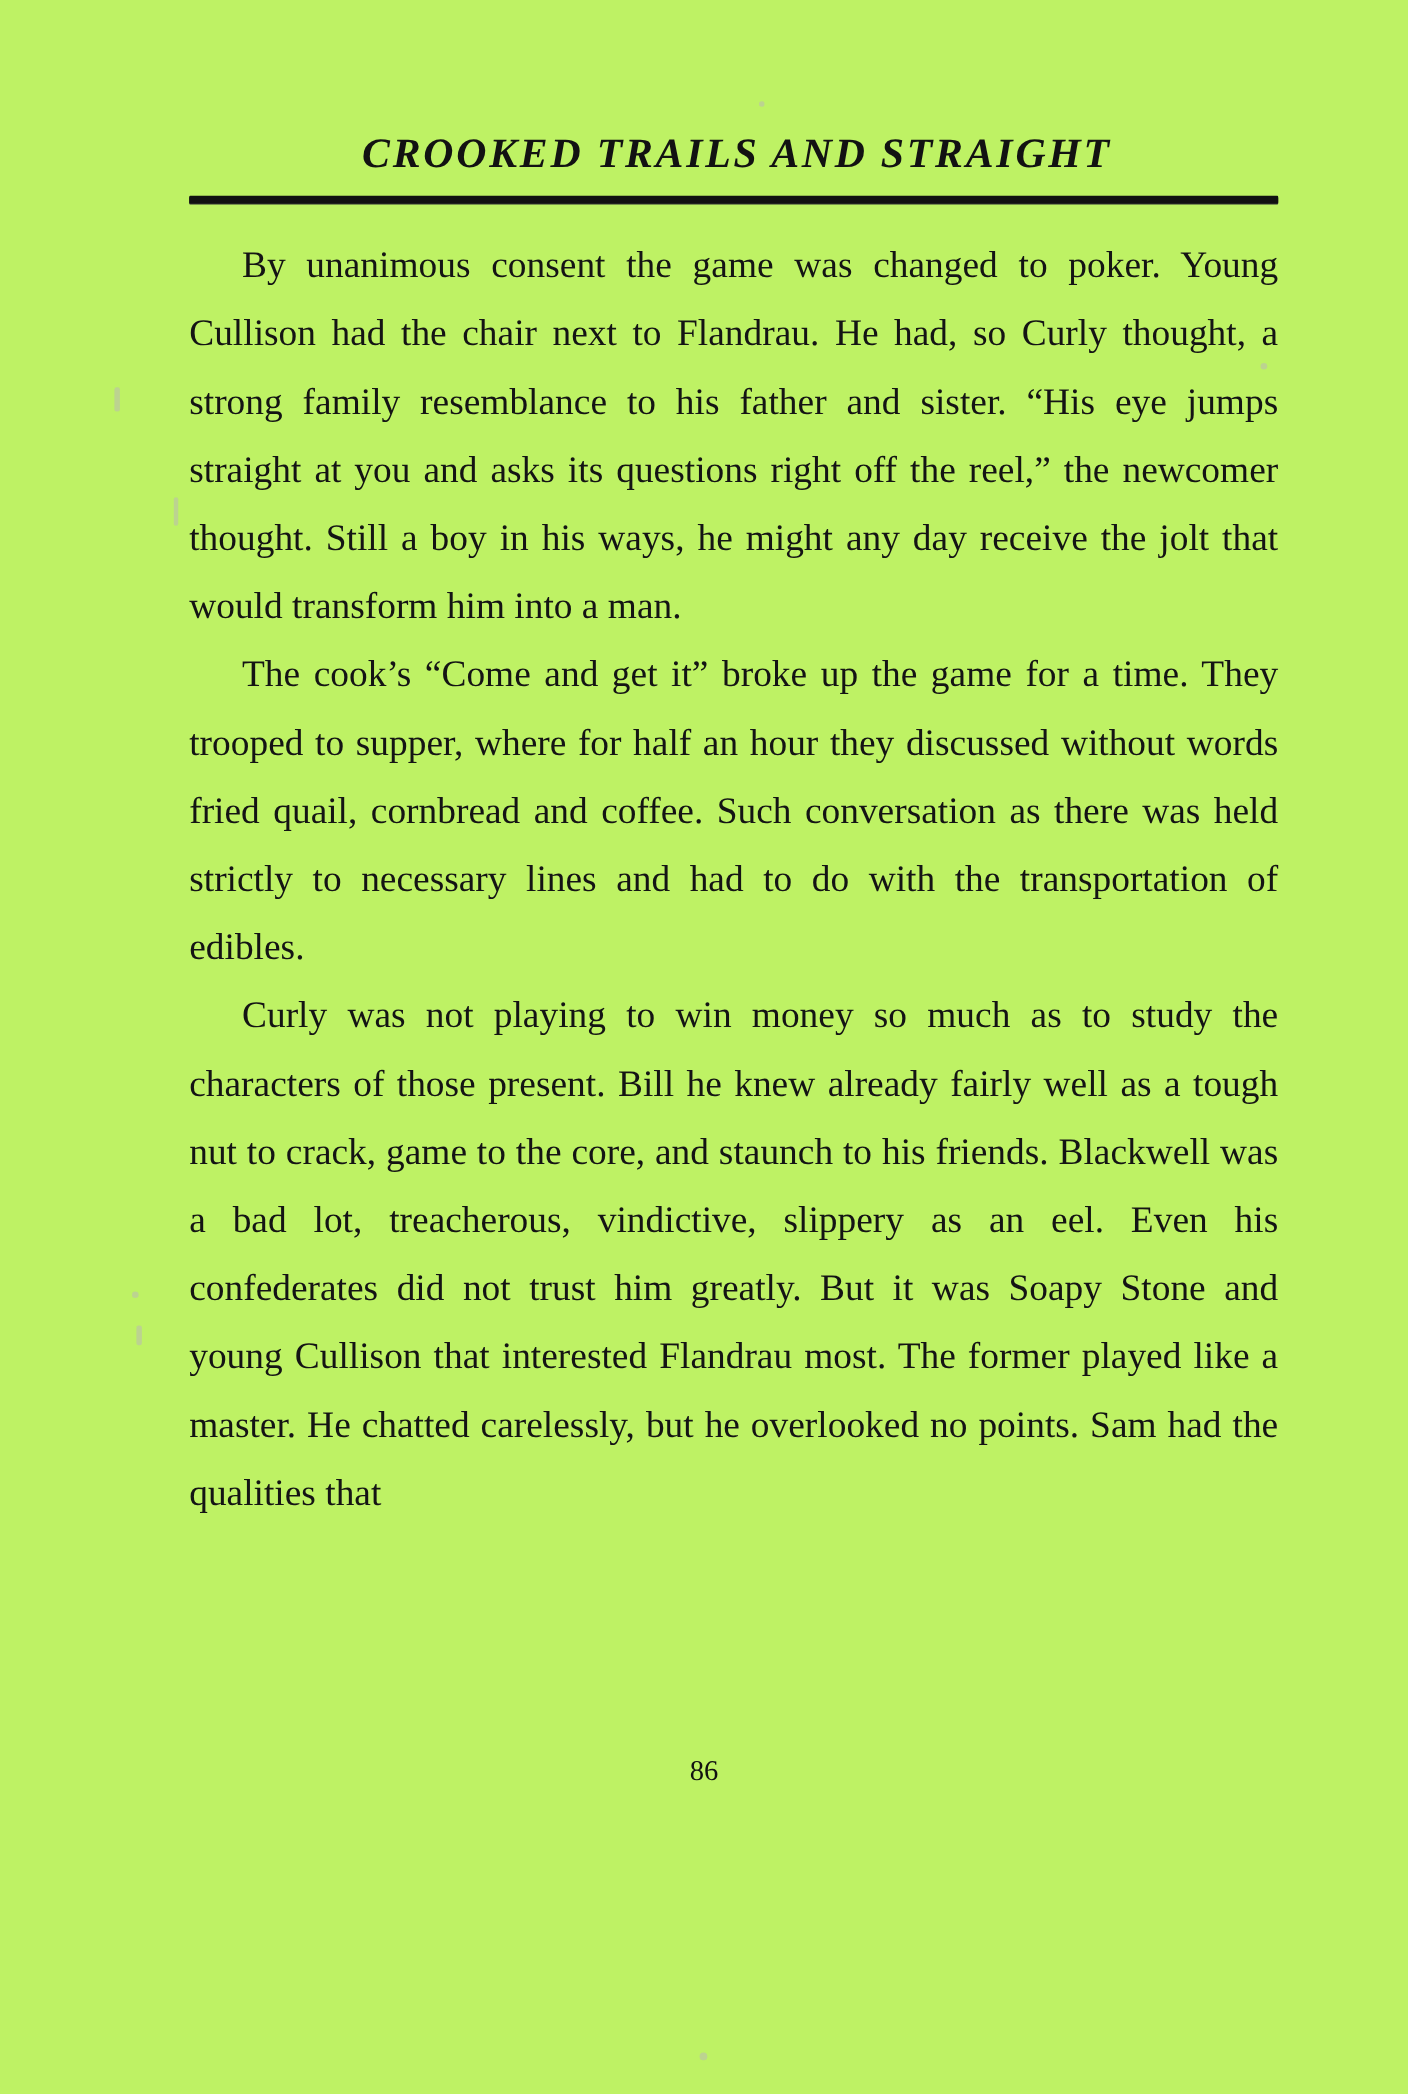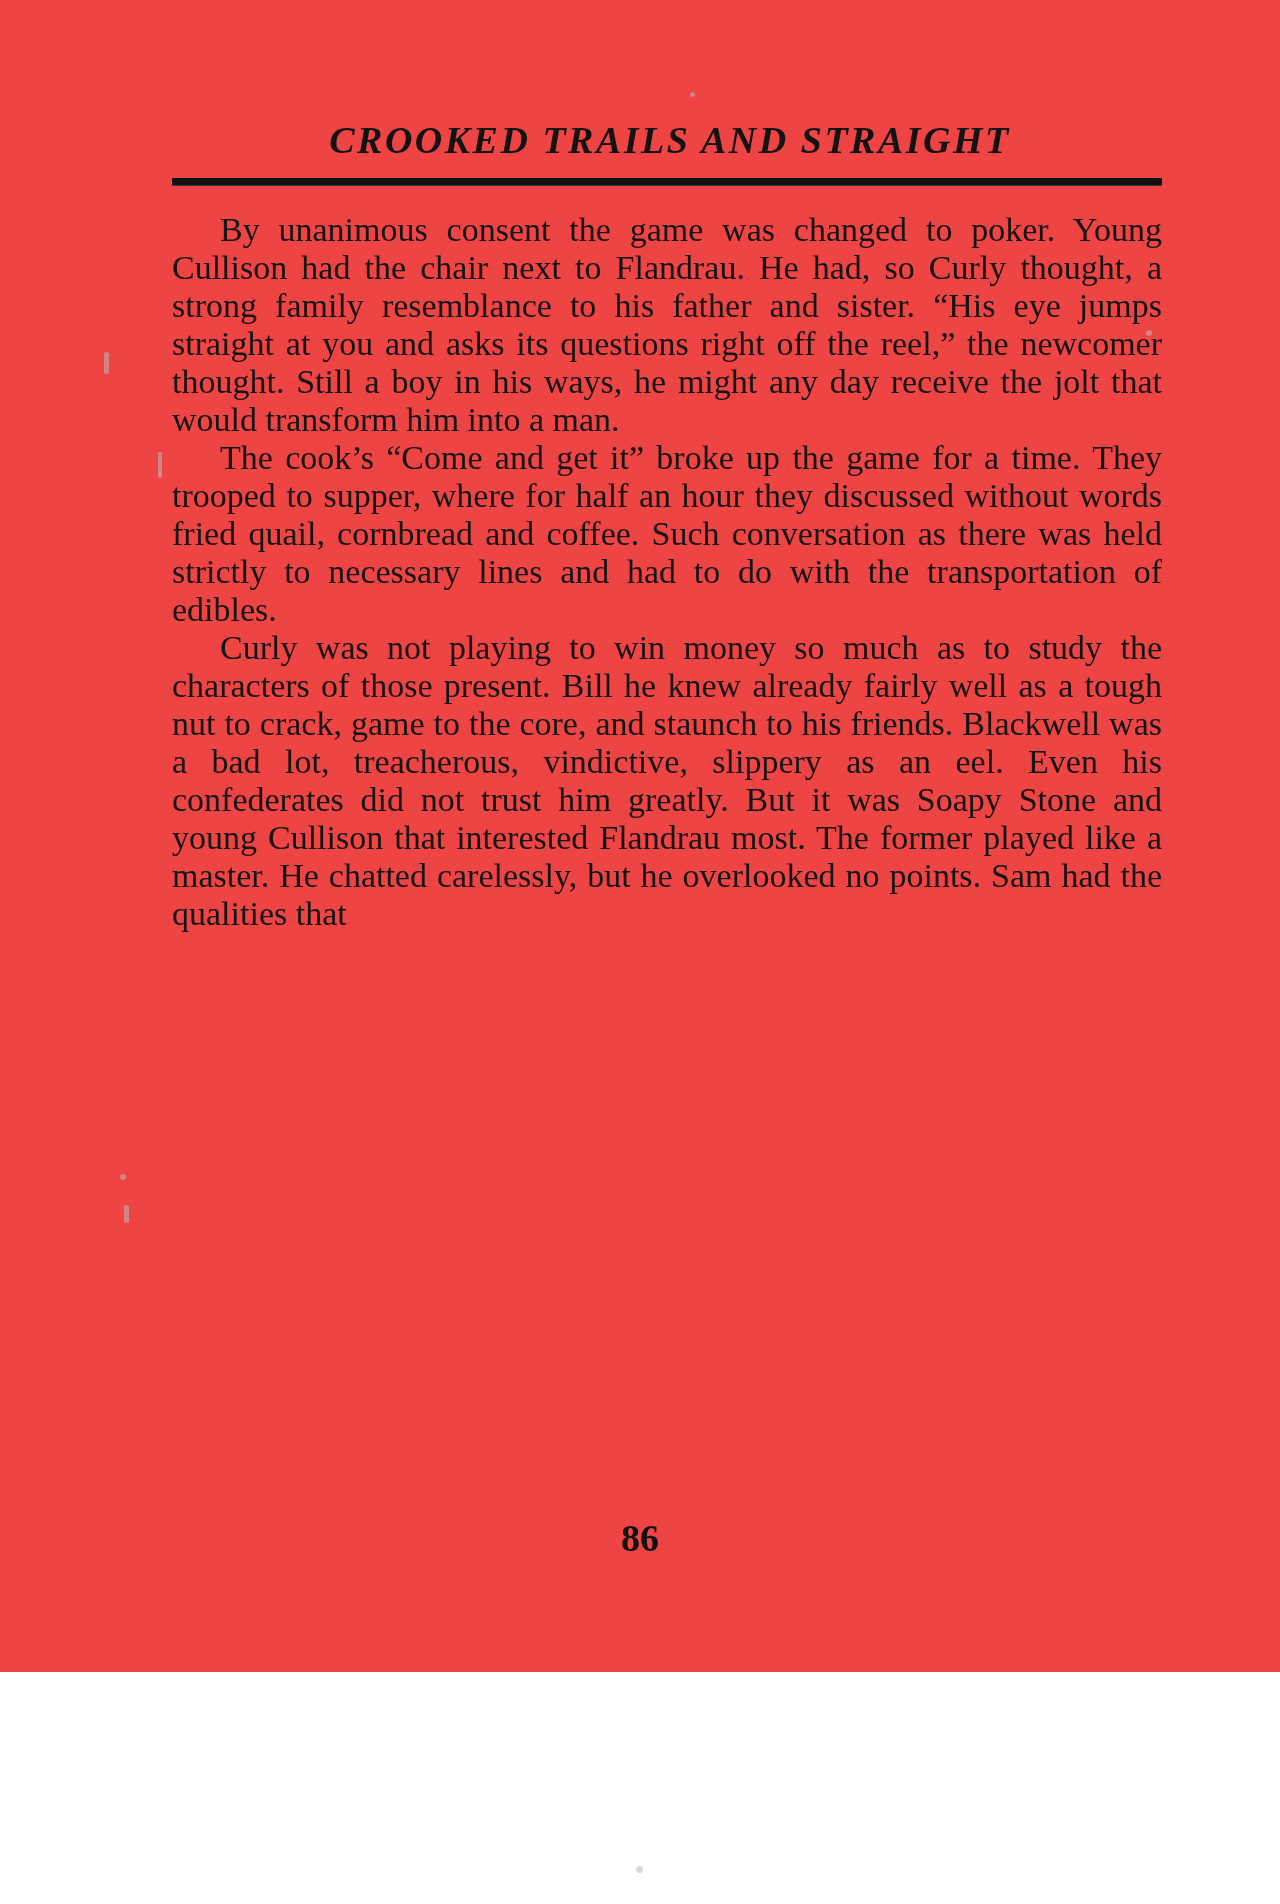--- a/index.html
+++ b/index.html
@@ -14,22 +14,22 @@
     font-family: "Liberation Serif", serif;
     color: #1a1a1a;
     overflow: hidden;
   }
 
   .page {
     position: absolute;
     left: 0;
     top: 0;
     width: 1280px;
-    height: 1672px;
-    background: #ef4444;
+    height: 1904px;
+    background: #bef264;
   }
 
   .page-inner {
     position: absolute;
     left: 172px;
     top: 118px;
     width: 990px;
   }
 
   .running-head {
@@ -49,40 +49,40 @@
     height: 7px;
     background: #111;
     margin: 0 0 26px 0;
     border-radius: 1px;
     box-shadow: 0 1px 0 #333;
   }
 
   .body-text {
     font-family: "Liberation Serif", serif;
     font-size: 34px;
-    line-height: 38px;
+    line-height: 62px;
     text-align: justify;
     text-justify: inter-word;
     color: #141414;
   }
 
   .body-text p {
     margin: 0;
     text-indent: 48px;
   }
 
   .folio {
     position: absolute;
     left: 0;
-    top: 1516px;
+    top: 1595px;
     width: 1280px;
     text-align: center;
     font-family: "Liberation Serif", serif;
-    font-size: 38px;
-    font-weight: 700;
+    font-size: 26px;
+    font-weight: 400;
     color: #111;
   }
 
   
   .speck {
     position: absolute;
     background: #b9b9b4;
     border-radius: 50%;
     opacity: .55;
   }

